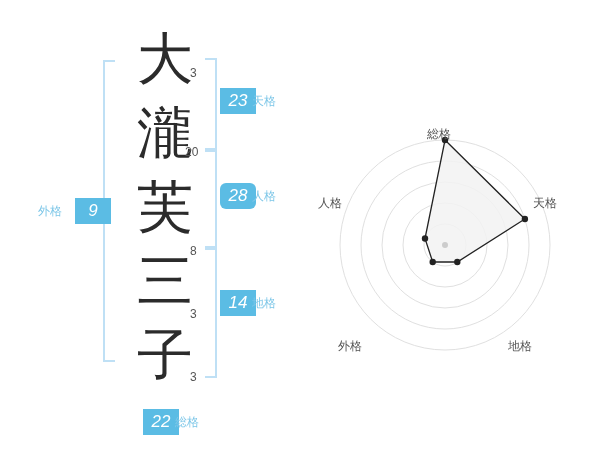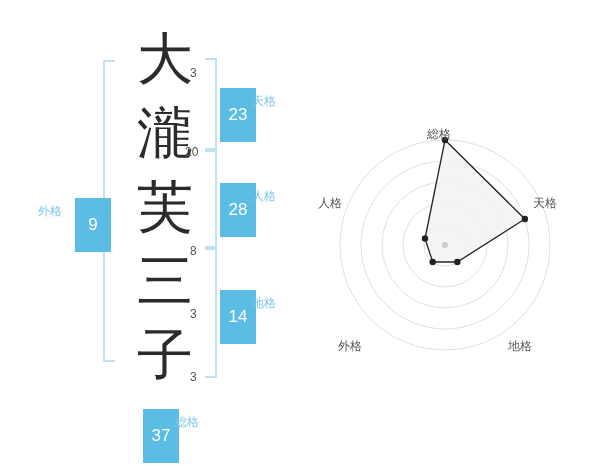--- a/index.html
+++ b/index.html
@@ -60,23 +60,24 @@
 
   
   .chip {
     position: absolute;
     background: #5bbce4;
     color: #ffffff;
     font-size: 17px;
     line-height: 26px;
     height: 26px;
     min-width: 26px;
-    padding: 14px 5px;
+    padding: 0 5px;
     text-align: center;
     font-family: "Liberation Sans", sans-serif;
+    font-style: italic;
   }
   .chip-label {
     position: absolute;
     color: #7ec7e8;
     font-size: 12px;
     font-family: "Liberation Sans", sans-serif;
     line-height: 26px;
   }
 
   
@@ -118,30 +119,30 @@
 
   <div class="bracket" style="left:205px; top:58px; width:10px; height:88px;"></div>
 
   <div class="bracket" style="left:205px; top:150px; width:10px; height:94px;"></div>
 
   <div class="bracket" style="left:205px; top:248px; width:10px; height:126px;"></div>
 
   <div class="chip" style="left:220px; top:88px;">23</div>
   <div class="chip-label" style="left:252px; top:88px;">天格</div>
 
-  <div class="chip" style="left:220px; top:183px;">28</div>
+  <div class="chip" style="left:220px; top:183px;border-radius:6px;">28</div>
   <div class="chip-label" style="left:252px; top:183px;">人格</div>
 
   <div class="chip" style="left:220px; top:290px;text-align:center;">14</div>
   <div class="chip-label" style="left:252px; top:290px;">地格</div>
 
   <div class="chip" style="left:75px; top:198px;">9</div>
   <div class="chip-label" style="left:38px; top:198px;">外格</div>
 
-  <div class="chip" style="left:143px; top:409px;">37</div>
+  <div class="chip" style="left:143px; top:409px;">22</div>
   <div class="chip-label" style="left:175px; top:409px;">総格</div>
 
   <div class="radar-wrap">
     <svg id="radar-svg" width="260" height="270" viewBox="0 0 260 270">
         <circle cx="125" cy="135" r="105" fill="none" stroke="#e0e0e0" stroke-width="1"></circle>
         <circle cx="125" cy="135" r="84" fill="none" stroke="#e0e0e0" stroke-width="1"></circle>
         <circle cx="125" cy="135" r="63" fill="none" stroke="#e0e0e0" stroke-width="1"></circle>
         <circle cx="125" cy="135" r="42" fill="none" stroke="#e0e0e0" stroke-width="1"></circle>
         <circle cx="125" cy="135" r="21" fill="none" stroke="#e0e0e0" stroke-width="1"></circle>
         <polygon points="125.0,30.0 204.9,109.0 137.3,152.0 112.7,152.0 105.0,128.5" fill="#f2f2f2" fill-opacity="0.85" stroke="#222222" stroke-width="1.3"></polygon>

